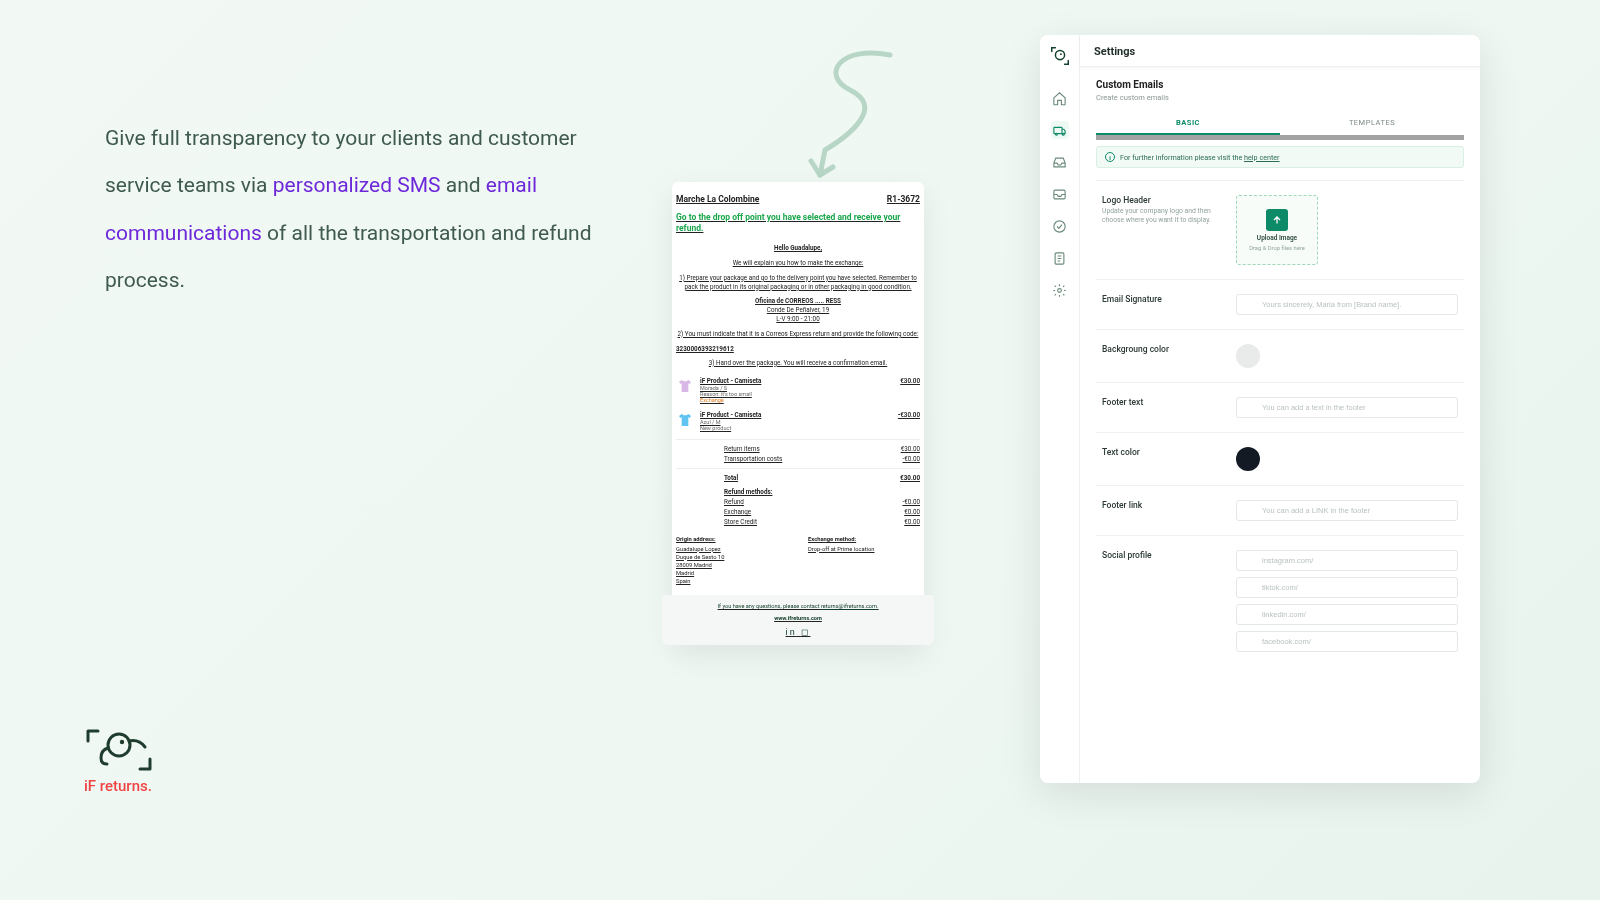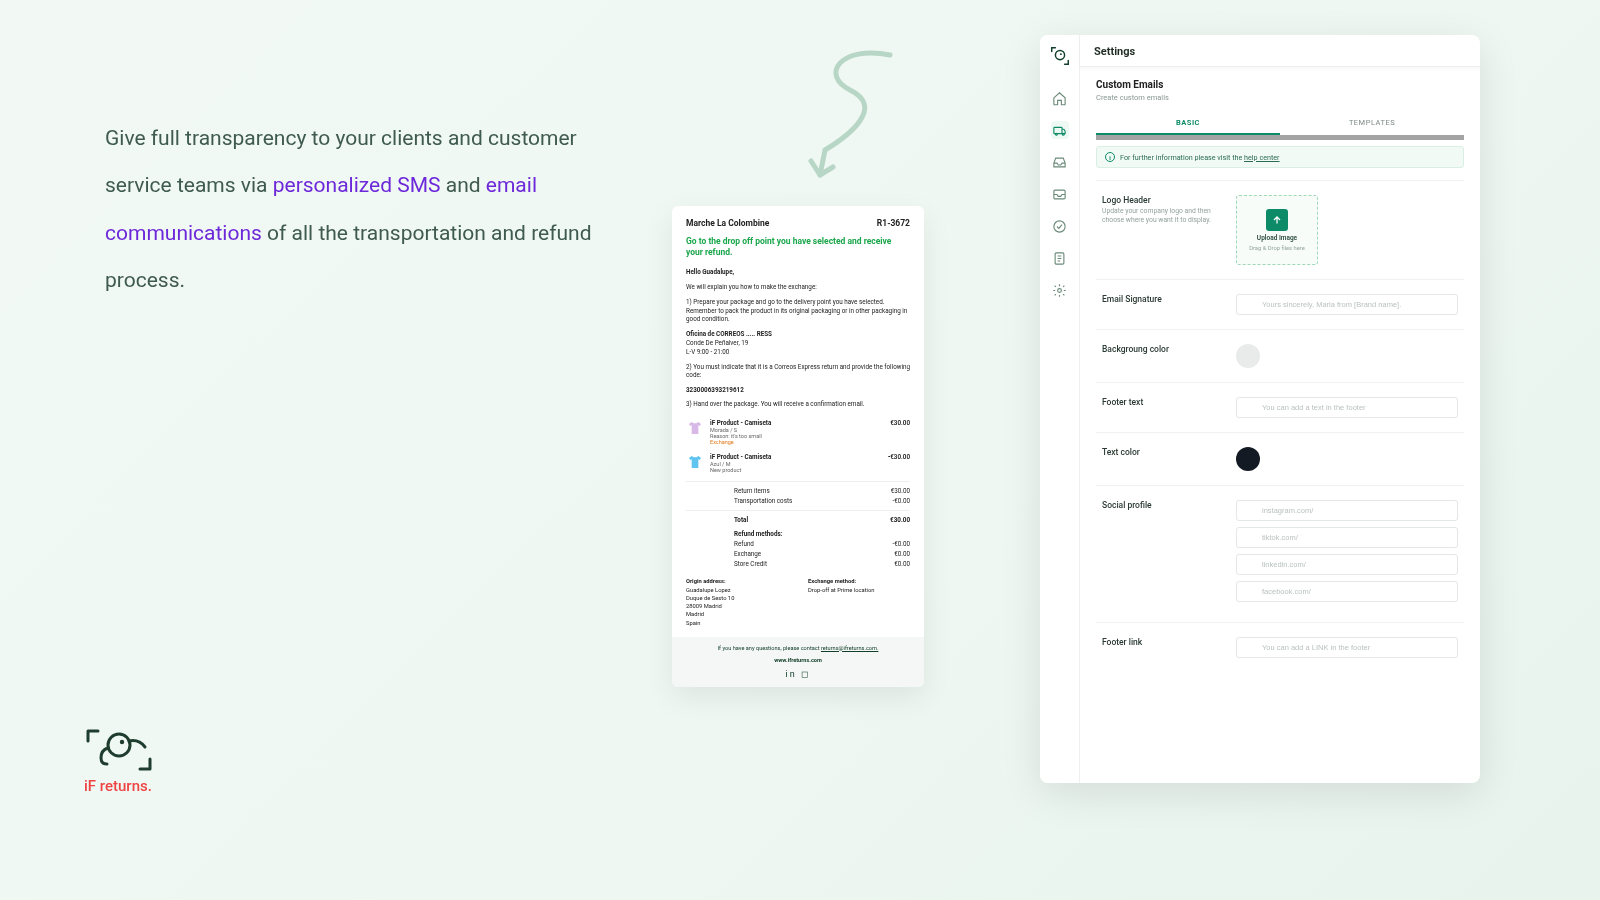--- a/index.html
+++ b/index.html
@@ -49,32 +49,33 @@
     top: 45px;
     width: 130px;
     height: 150px;
   }
   .arrow svg { overflow: visible; }
 
   
   .email-card {
     position: absolute;
     left: 672px;
-    top: 206px;
+    top: 182px;
     width: 252px;
     background: #fff;
     border-radius: 6px;
     box-shadow: 0 10px 30px rgba(0,0,0,0.08);
-    padding: 12px 14px 10px;
+    padding: 12px 4px 10px;
     font-size: 6.3px;
     color: #222;
+    text-decoration: underline;
   }
   .email-card .hdr { display:flex; justify-content:space-between; font-size: 8.5px; font-weight:700; margin-bottom:8px; }
   .email-card .title { color:#1aa64b; font-weight:700; font-size:8.5px; line-height:1.3; margin-bottom:10px; }
-  .email-card .sec { margin-bottom:6px; line-height:1.4; }
+  .email-card .sec { margin-bottom:6px; line-height:1.4;text-align:center; }
   .email-card .bold { font-weight:700; }
   .email-card .code { font-weight:700; margin:4px 0 6px; }
   .email-card .prod { display:flex; align-items:flex-start; gap:6px; padding:4px 0; }
   .email-card .tee { width:18px; height:18px; border-radius:2px; display:flex; align-items:center; justify-content:center; }
   .email-card .tee svg { width:16px; height:16px; }
   .email-card .pinfo { flex:1; }
   .email-card .pname { font-weight:700; }
   .email-card .psub { color:#666; font-size:5.5px; }
   .email-card .exch { color:#e07a1f; font-size:5.5px; }
   .email-card .pprice { font-weight:600; }
@@ -402,29 +403,29 @@
       </div>
 
       <div class="field">
         <div class="lbl">Text color</div>
         <div class="ctrl">
             <div class="swatch dark"></div>
           </div>
       </div>
 
       <div class="field">
+        <div class="lbl">Footer link</div>
+        <div class="ctrl"><input type="text" placeholder="You can add a LINK in the footer" style=""></div>
+      </div>
+
+      <div class="field">
         <div class="lbl">Social profile</div>
         <div class="ctrl stack">
           <input type="text" placeholder="instagram.com/" style="">
           <input type="text" placeholder="tiktok.com/" style="">
           <input type="text" placeholder="linkedin.com/" style="">
           <input type="text" placeholder="facebook.com/" style="">
         </div>
       </div>
 
-      <div class="field">
-        <div class="lbl">Footer link</div>
-        <div class="ctrl"><input type="text" placeholder="You can add a LINK in the footer" style=""></div>
-      </div>
-
     </div>
   </div>
 </div>
 
 </body></html>

